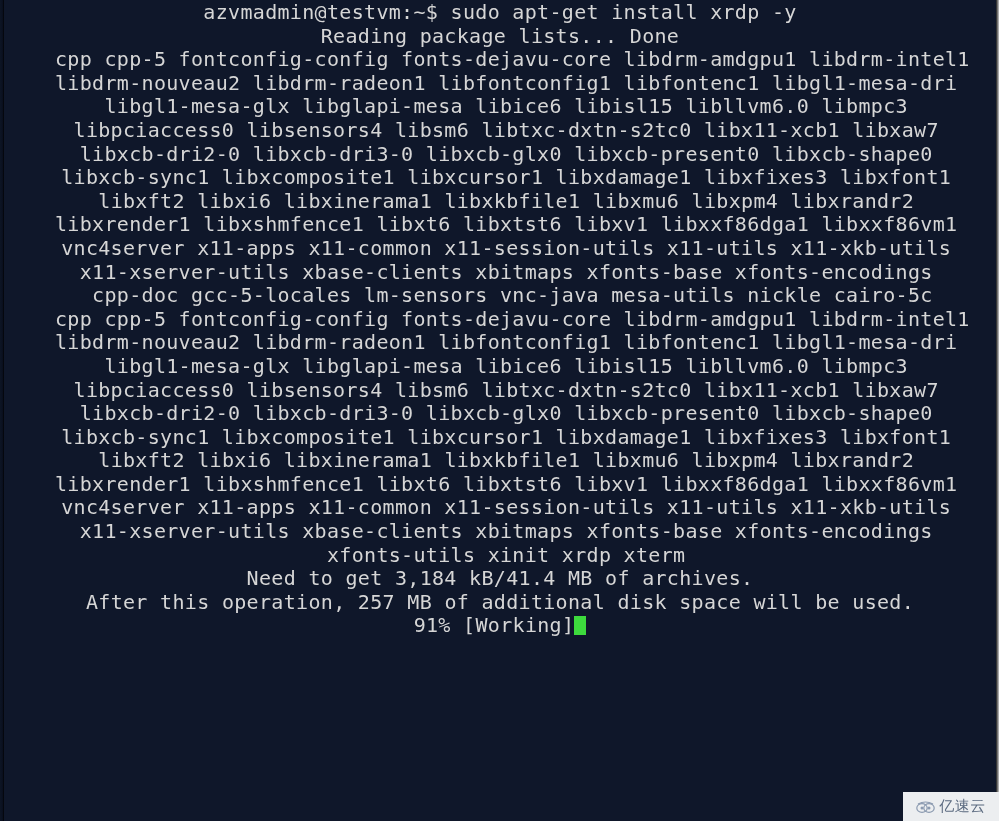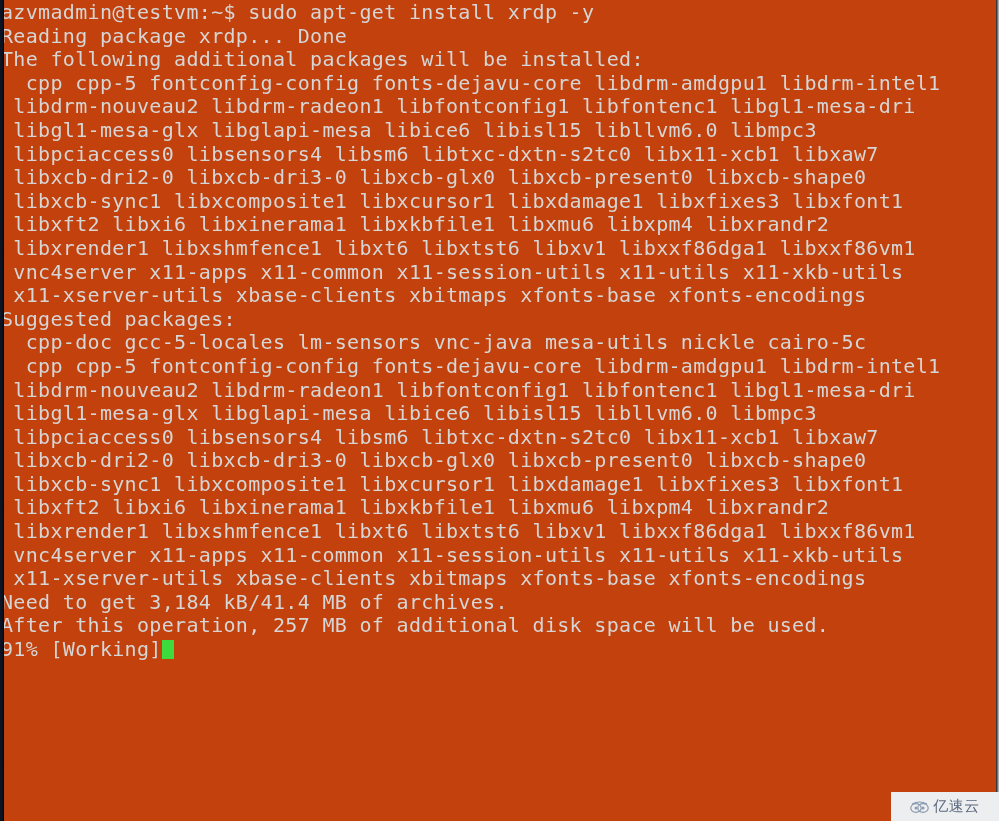--- a/index.html
+++ b/index.html
@@ -5,23 +5,24 @@
 <style>
   html, body {
     margin: 0;
     padding: 0;
     background: #000000;
   }
   #terminal-window {
     position: relative;
     width: 999px;
     height: 821px;
-    background: #c2410c;
+    background: #0f172a;
     overflow: hidden;
     font-family: "DejaVu Sans Mono", "Liberation Mono", monospace;
+    text-align: center;
   }
   
   #left-edge {
     position: absolute;
     left: 0;
     top: 0;
     width: 4px;
     height: 821px;
     background: linear-gradient(to right, #0d1524 0%, #0a1020 60%, #020305 100%);
     z-index: 3;
@@ -63,21 +64,21 @@
     width: 12px;
     height: 19px;
     vertical-align: -3px;
     background: #3ddb3d;
   }
   
   #watermark {
     position: absolute;
     right: 0;
     bottom: 0;
-    width: 108px;
+    width: 96px;
     height: 29px;
     background: #eceef0;
     display: flex;
     align-items: center;
     justify-content: center;
     gap: 4px;
     z-index: 5;
   }
   #watermark .wm-text {
     font-family: "DejaVu Sans", "Liberation Sans", sans-serif;
@@ -90,44 +91,43 @@
 </head>
 <body>
 
 <div id="terminal-window">
 
   <div id="left-edge"></div>
 
   <div id="screen">
     <div id="output-lines">
         <div class="line">azvmadmin@testvm:~$ sudo apt-get install xrdp -y</div>
-        <div class="line">Reading package xrdp... Done</div>
-        <div class="line">The following additional packages will be installed:</div>
+        <div class="line">Reading package lists... Done</div>
         <div class="line">  cpp cpp-5 fontconfig-config fonts-dejavu-core libdrm-amdgpu1 libdrm-intel1</div>
         <div class="line"> libdrm-nouveau2 libdrm-radeon1 libfontconfig1 libfontenc1 libgl1-mesa-dri</div>
         <div class="line"> libgl1-mesa-glx libglapi-mesa libice6 libisl15 libllvm6.0 libmpc3</div>
         <div class="line"> libpciaccess0 libsensors4 libsm6 libtxc-dxtn-s2tc0 libx11-xcb1 libxaw7</div>
         <div class="line"> libxcb-dri2-0 libxcb-dri3-0 libxcb-glx0 libxcb-present0 libxcb-shape0</div>
         <div class="line"> libxcb-sync1 libxcomposite1 libxcursor1 libxdamage1 libxfixes3 libxfont1</div>
         <div class="line"> libxft2 libxi6 libxinerama1 libxkbfile1 libxmu6 libxpm4 libxrandr2</div>
         <div class="line"> libxrender1 libxshmfence1 libxt6 libxtst6 libxv1 libxxf86dga1 libxxf86vm1</div>
         <div class="line"> vnc4server x11-apps x11-common x11-session-utils x11-utils x11-xkb-utils</div>
         <div class="line"> x11-xserver-utils xbase-clients xbitmaps xfonts-base xfonts-encodings</div>
-        <div class="line">Suggested packages:</div>
         <div class="line">  cpp-doc gcc-5-locales lm-sensors vnc-java mesa-utils nickle cairo-5c</div>
         <div class="line">  cpp cpp-5 fontconfig-config fonts-dejavu-core libdrm-amdgpu1 libdrm-intel1</div>
         <div class="line"> libdrm-nouveau2 libdrm-radeon1 libfontconfig1 libfontenc1 libgl1-mesa-dri</div>
         <div class="line"> libgl1-mesa-glx libglapi-mesa libice6 libisl15 libllvm6.0 libmpc3</div>
         <div class="line"> libpciaccess0 libsensors4 libsm6 libtxc-dxtn-s2tc0 libx11-xcb1 libxaw7</div>
         <div class="line"> libxcb-dri2-0 libxcb-dri3-0 libxcb-glx0 libxcb-present0 libxcb-shape0</div>
         <div class="line"> libxcb-sync1 libxcomposite1 libxcursor1 libxdamage1 libxfixes3 libxfont1</div>
         <div class="line"> libxft2 libxi6 libxinerama1 libxkbfile1 libxmu6 libxpm4 libxrandr2</div>
         <div class="line"> libxrender1 libxshmfence1 libxt6 libxtst6 libxv1 libxxf86dga1 libxxf86vm1</div>
         <div class="line"> vnc4server x11-apps x11-common x11-session-utils x11-utils x11-xkb-utils</div>
         <div class="line"> x11-xserver-utils xbase-clients xbitmaps xfonts-base xfonts-encodings</div>
+        <div class="line"> xfonts-utils xinit xrdp xterm</div>
         <div class="line">Need to get 3,184 kB/41.4 MB of archives.</div>
         <div class="line">After this operation, 257 MB of additional disk space will be used.</div>
       </div>
     <div class="line cursor-line"><span>91% [Working]</span><span id="cursor-block"></span></div>
   </div>
 
   <div id="right-edge"></div>
 
   <div id="watermark">
     <span class="wm-icon">

